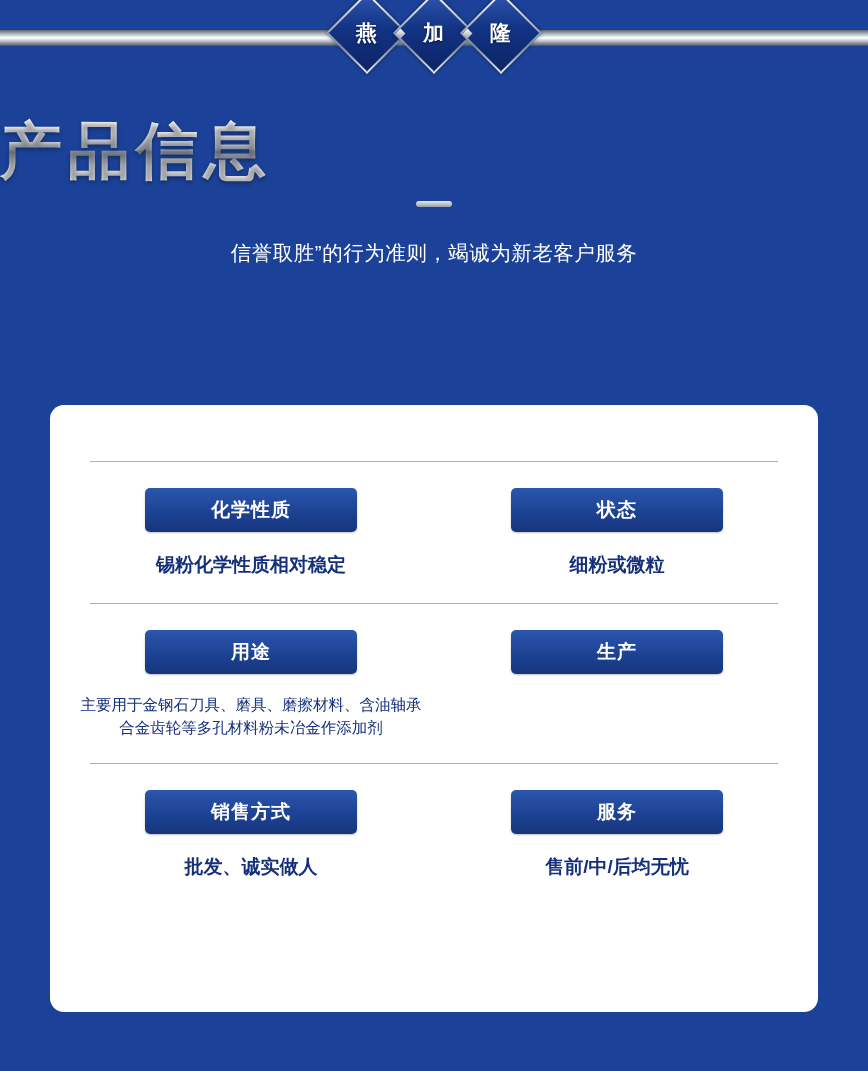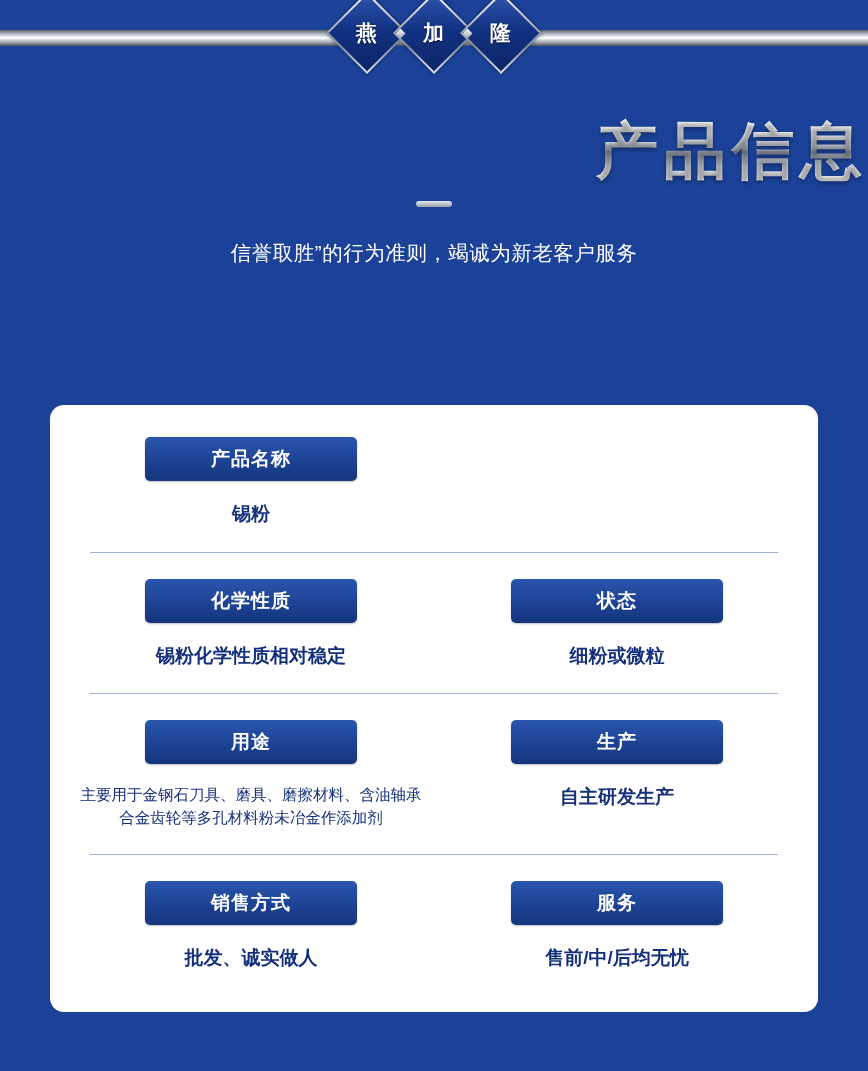--- a/index.html
+++ b/index.html
@@ -68,21 +68,21 @@
     height: 7px;
     transform: rotate(45deg);
     background: linear-gradient(135deg, #ffffff, #9aa3ad);
     margin: 0 3px;
     z-index: 5;
   }
 
   
   .title-wrap {
     margin-top: 38px;
-    text-align: right;
+    text-align: left;
   }
   .main-title {
     font-size: 62px;
     font-weight: bold;
     letter-spacing: 6px;
     background: linear-gradient(to bottom,
       #ffffff 0%, #f2f4f7 26%, #b9c0ca 48%,
       #8c95a2 52%, #dfe3e9 74%, #ffffff 100%);
     -webkit-background-clip: text;
     background-clip: text;
@@ -189,24 +189,20 @@
 </div>
 
 <div class="intro">
   <div>信誉取胜”的行为准则，竭诚为新老客户服务</div>
 </div>
 
 <div class="card">
 
   <div class="spec-row">
     <div class="spec-cell">
-      <div class="spec-label">产品名称</div>
-      <div class="spec-value">锡粉</div>
-    </div>
-    <div class="spec-cell">
     </div>
   </div>
 
   <div class="divider"></div>
 
   <div class="spec-row">
     <div class="spec-cell">
       <div class="spec-label">化学性质</div>
       <div class="spec-value">锡粉化学性质相对稳定</div>
     </div>
@@ -218,21 +214,20 @@
 
   <div class="divider"></div>
 
   <div class="spec-row">
     <div class="spec-cell">
       <div class="spec-label">用途</div>
       <div class="spec-value small">主要用于金钢石刀具、磨具、磨擦材料、含油轴承合金齿轮等多孔材料粉未冶金作添加剂</div>
     </div>
     <div class="spec-cell">
       <div class="spec-label">生产</div>
-      <div class="spec-value">自主研发生产</div>
     </div>
   </div>
 
   <div class="divider"></div>
 
   <div class="spec-row">
     <div class="spec-cell">
       <div class="spec-label">销售方式</div>
       <div class="spec-value">批发、诚实做人</div>
     </div>

